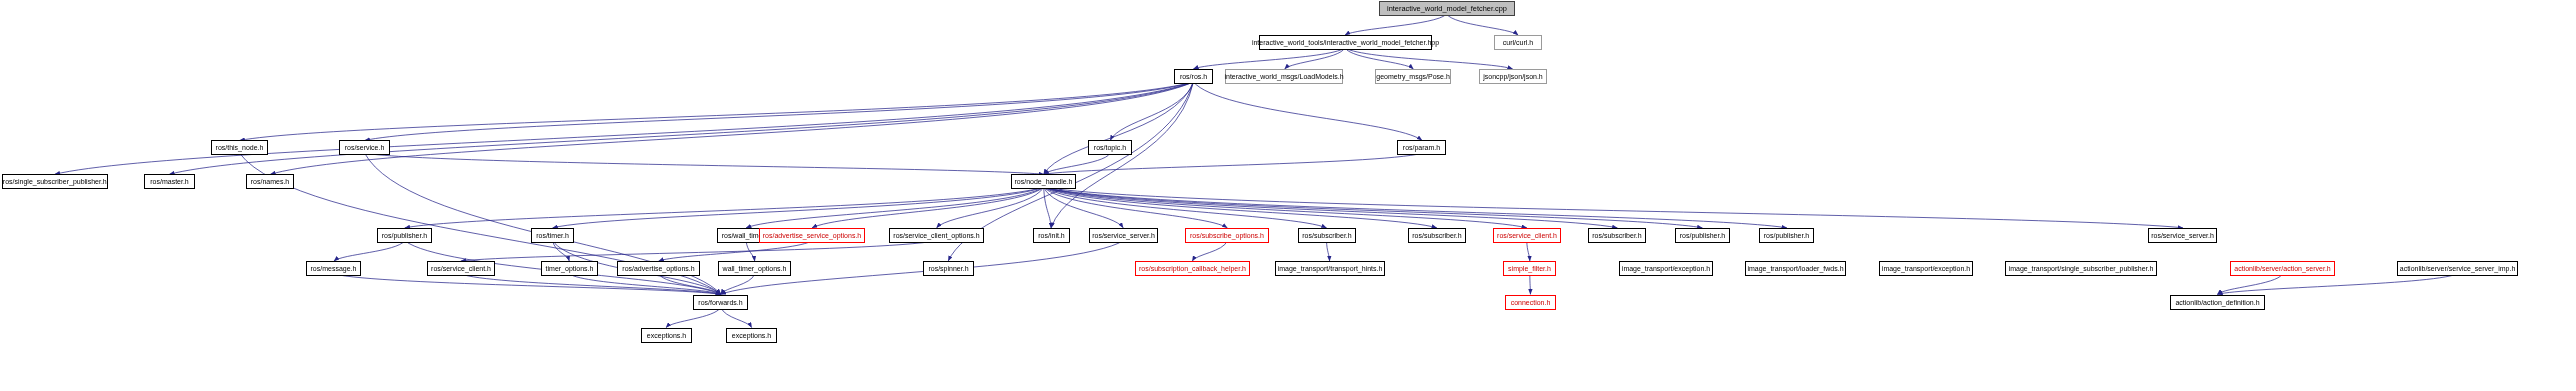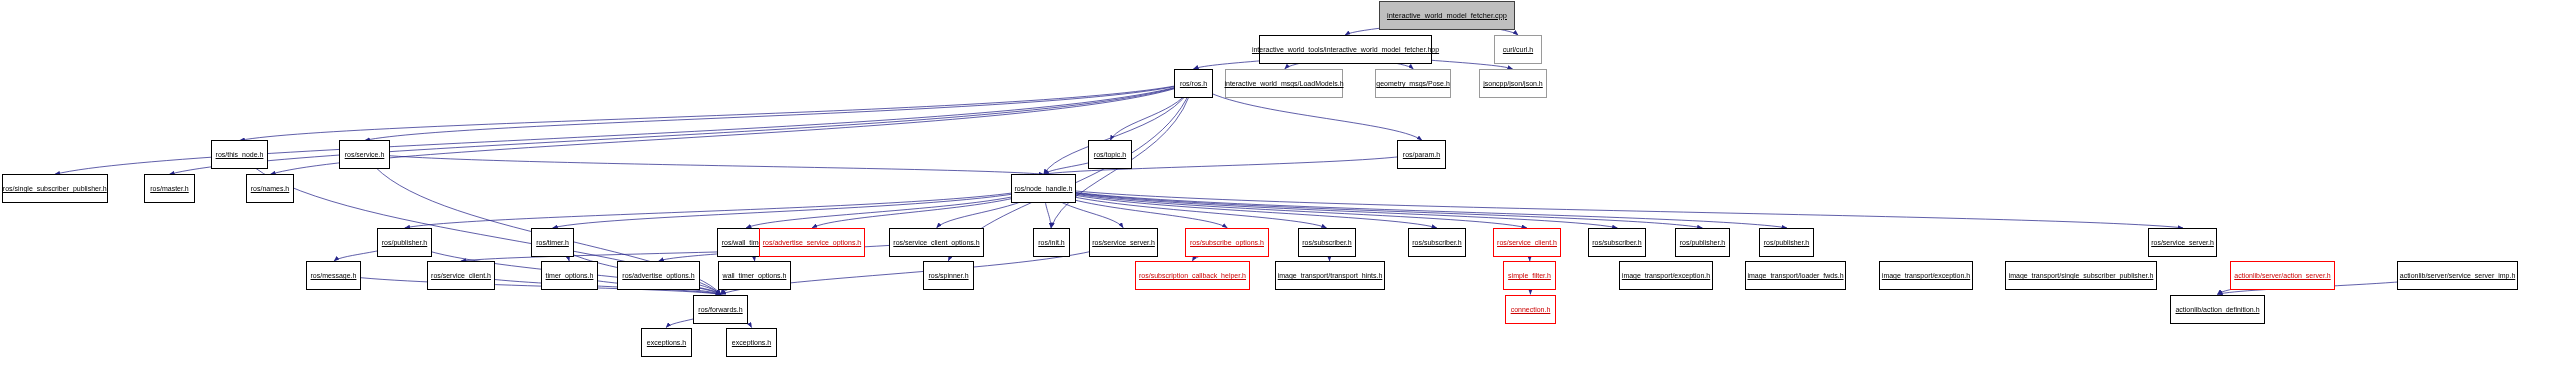--- a/index.html
+++ b/index.html
@@ -22,30 +22,29 @@
     width: 2576px;
     height: 391px;
     pointer-events: none;
   }
   .node {
     position: absolute;
     box-sizing: border-box;
     display: flex;
     align-items: center;
     justify-content: center;
-    height: 29px;
+    height: 15px;
     padding: 0 3.1px;
     font-size: 7px;
     line-height: 1;
     color: #000000;
     white-space: nowrap;
     background: #ffffff;
     border: 0.6px solid #808080;
     z-index: 5;
-    text-decoration: underline;
   }
   .node.root {
     background: #bfbfbf;
     border: 1.2px solid #404040;
     font-size: 7.4px;
   }
   .node.hdr {
     border: 0.6px solid #000000;
   }
   .node.hdr-bold {

